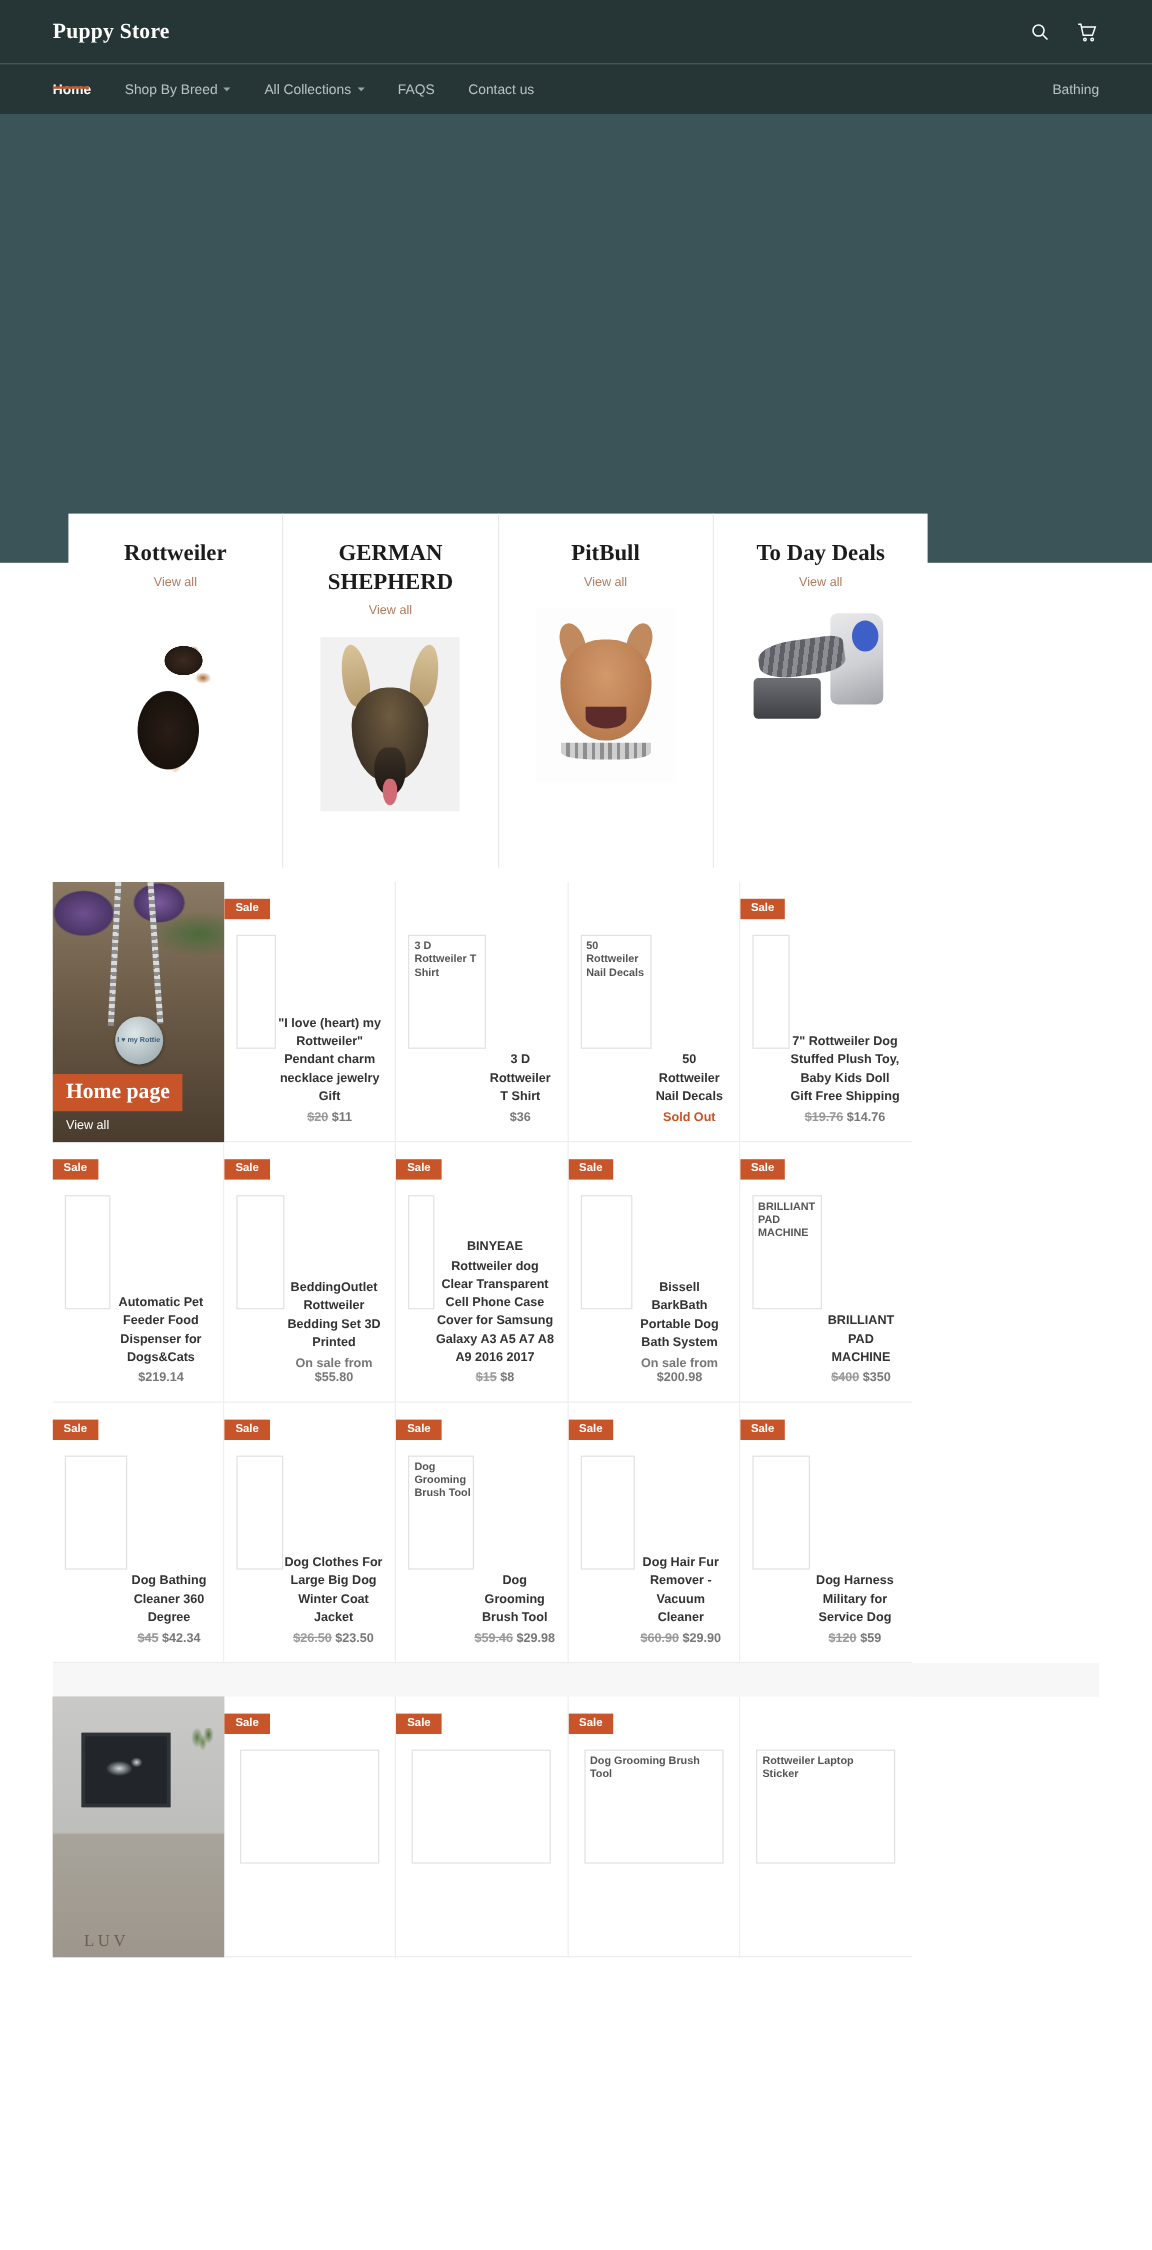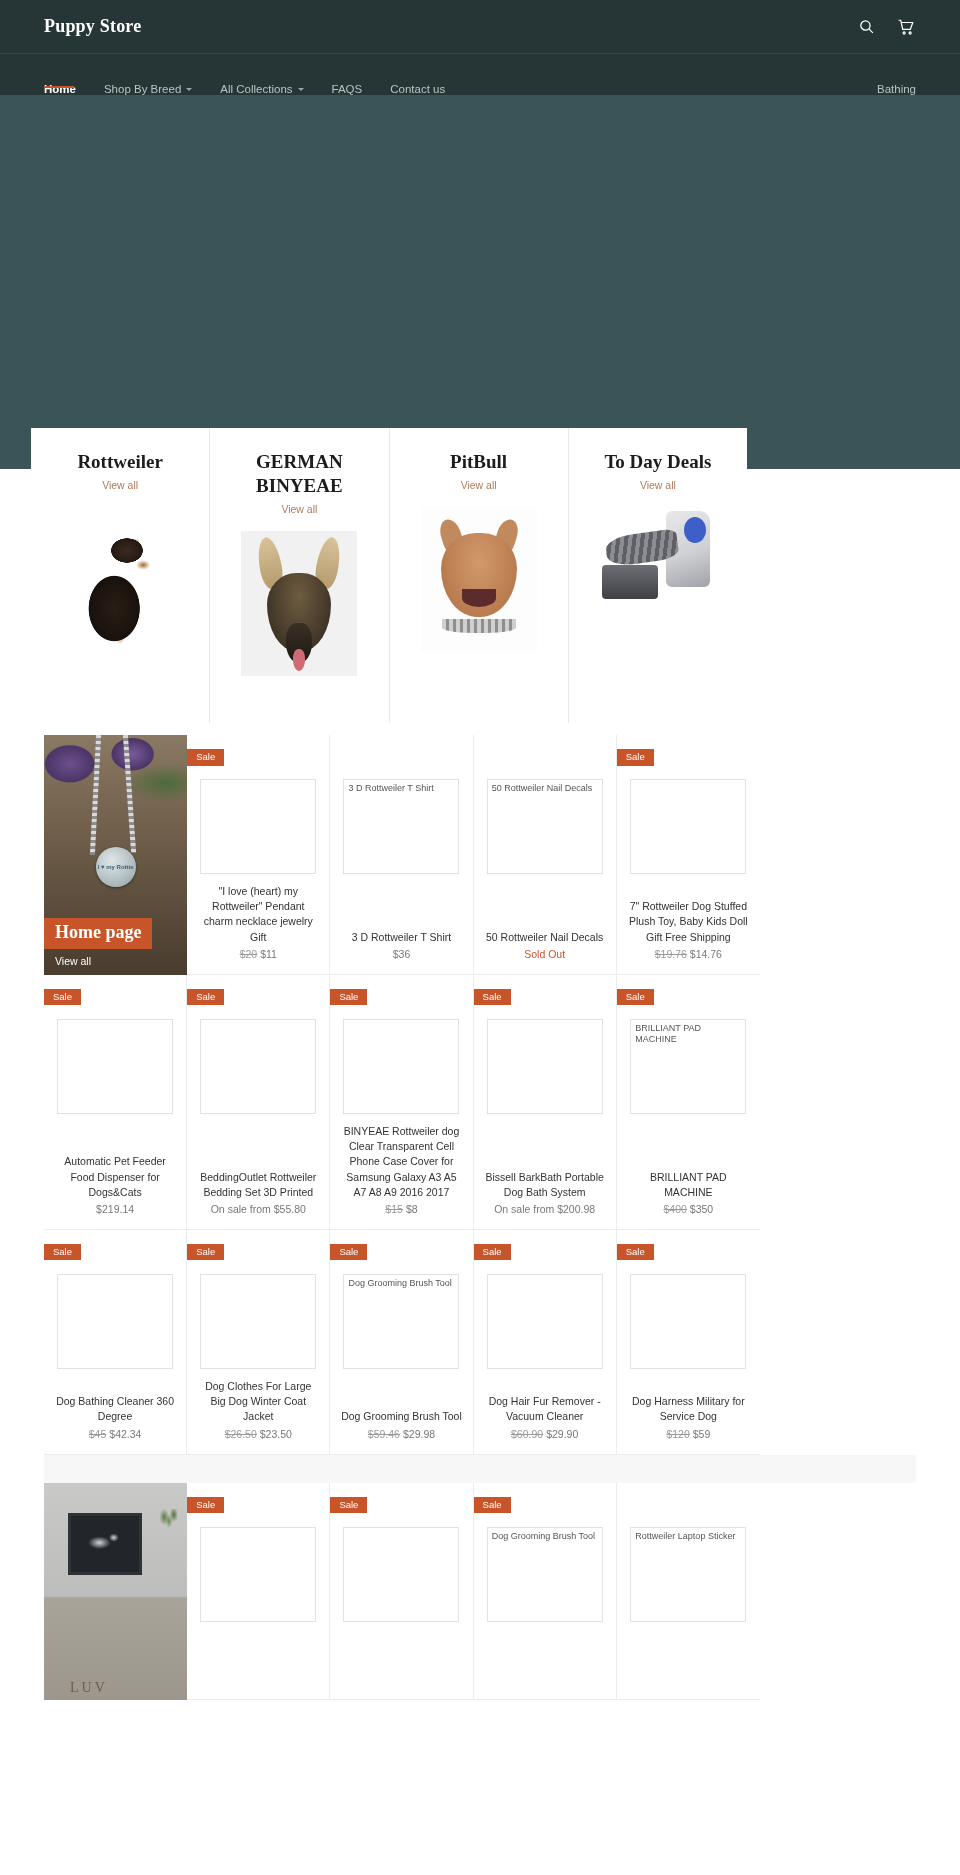--- a/index.html
+++ b/index.html
@@ -40,21 +40,21 @@
     cursor: pointer;
   }
   .icon-btn svg { display: block; }
 
   
   .nav-bar {
     background: #263636;
     border-top: 1px solid #354545;
     height: 42px;
     display: flex;
-    align-items: flex-end;
+    align-items: center;
     padding: 0 44px;
   }
   .nav-list { display: flex; align-items: stretch; gap: 0; }
   .nav-item {
     display: flex;
     align-items: center;
     color: #b9c3c3;
     font-size: 11.5px;
     padding: 0 14px;
     position: relative;
@@ -92,21 +92,21 @@
   .hero {
     background: #3a5458;
     height: 374px;
     position: relative;
   }
 
   
   .collection-strip {
     position: absolute;
     top: 428px;
-    left: 31px;
+    left: 57px;
     width: 716px;
     background: #ffffff;
     display: flex;
     z-index: 5;
     height: 295px;
   }
   .collection-card {
     flex: 1 1 0;
     border-right: 1px solid #e9e9e9;
     padding: 22px 8px 0 8px;
@@ -244,21 +244,22 @@
     flex: 0 0 143.2px;
     border-right: 1px solid #ececec;
     border-bottom: 1px solid #ececec;
     padding: 14px 10px 14px 10px;
     position: relative;
     text-align: center;
     cursor: pointer;
     background: #ffffff;
     min-height: 217px;
     display: flex;
-    flex-direction: column;
+    flex-direction: row;
+    font-weight: bold;
   }
   .product-card:last-child { border-right: none; }
 
   .sale-badge {
     position: absolute;
     top: 14px; left: 0;
     background: #c8552a;
     color: #ffffff;
     font-size: 9.5px;
     padding: 3px 9px 4px 9px;
@@ -451,21 +452,21 @@
 
   <div class="collection-card">
     <div class="collection-title">Rottweiler</div>
     <div class="collection-viewall">View all</div>
     <div class="collection-thumb">
       <div class="dog-rott"></div>
     </div>
   </div>
 
   <div class="collection-card">
-    <div class="collection-title">GERMAN BINYEAE</div>
+    <div class="collection-title">GERMAN SHEPHERD</div>
     <div class="collection-viewall">View all</div>
     <div class="collection-thumb">
       <div class="gsd-inner"></div>
       <div class="gsd-ear-l"></div>
       <div class="gsd-ear-r"></div>
       <div class="gsd-head"></div>
       <div class="gsd-snout"></div>
       <div class="gsd-tongue"></div>
     </div>
   </div>

